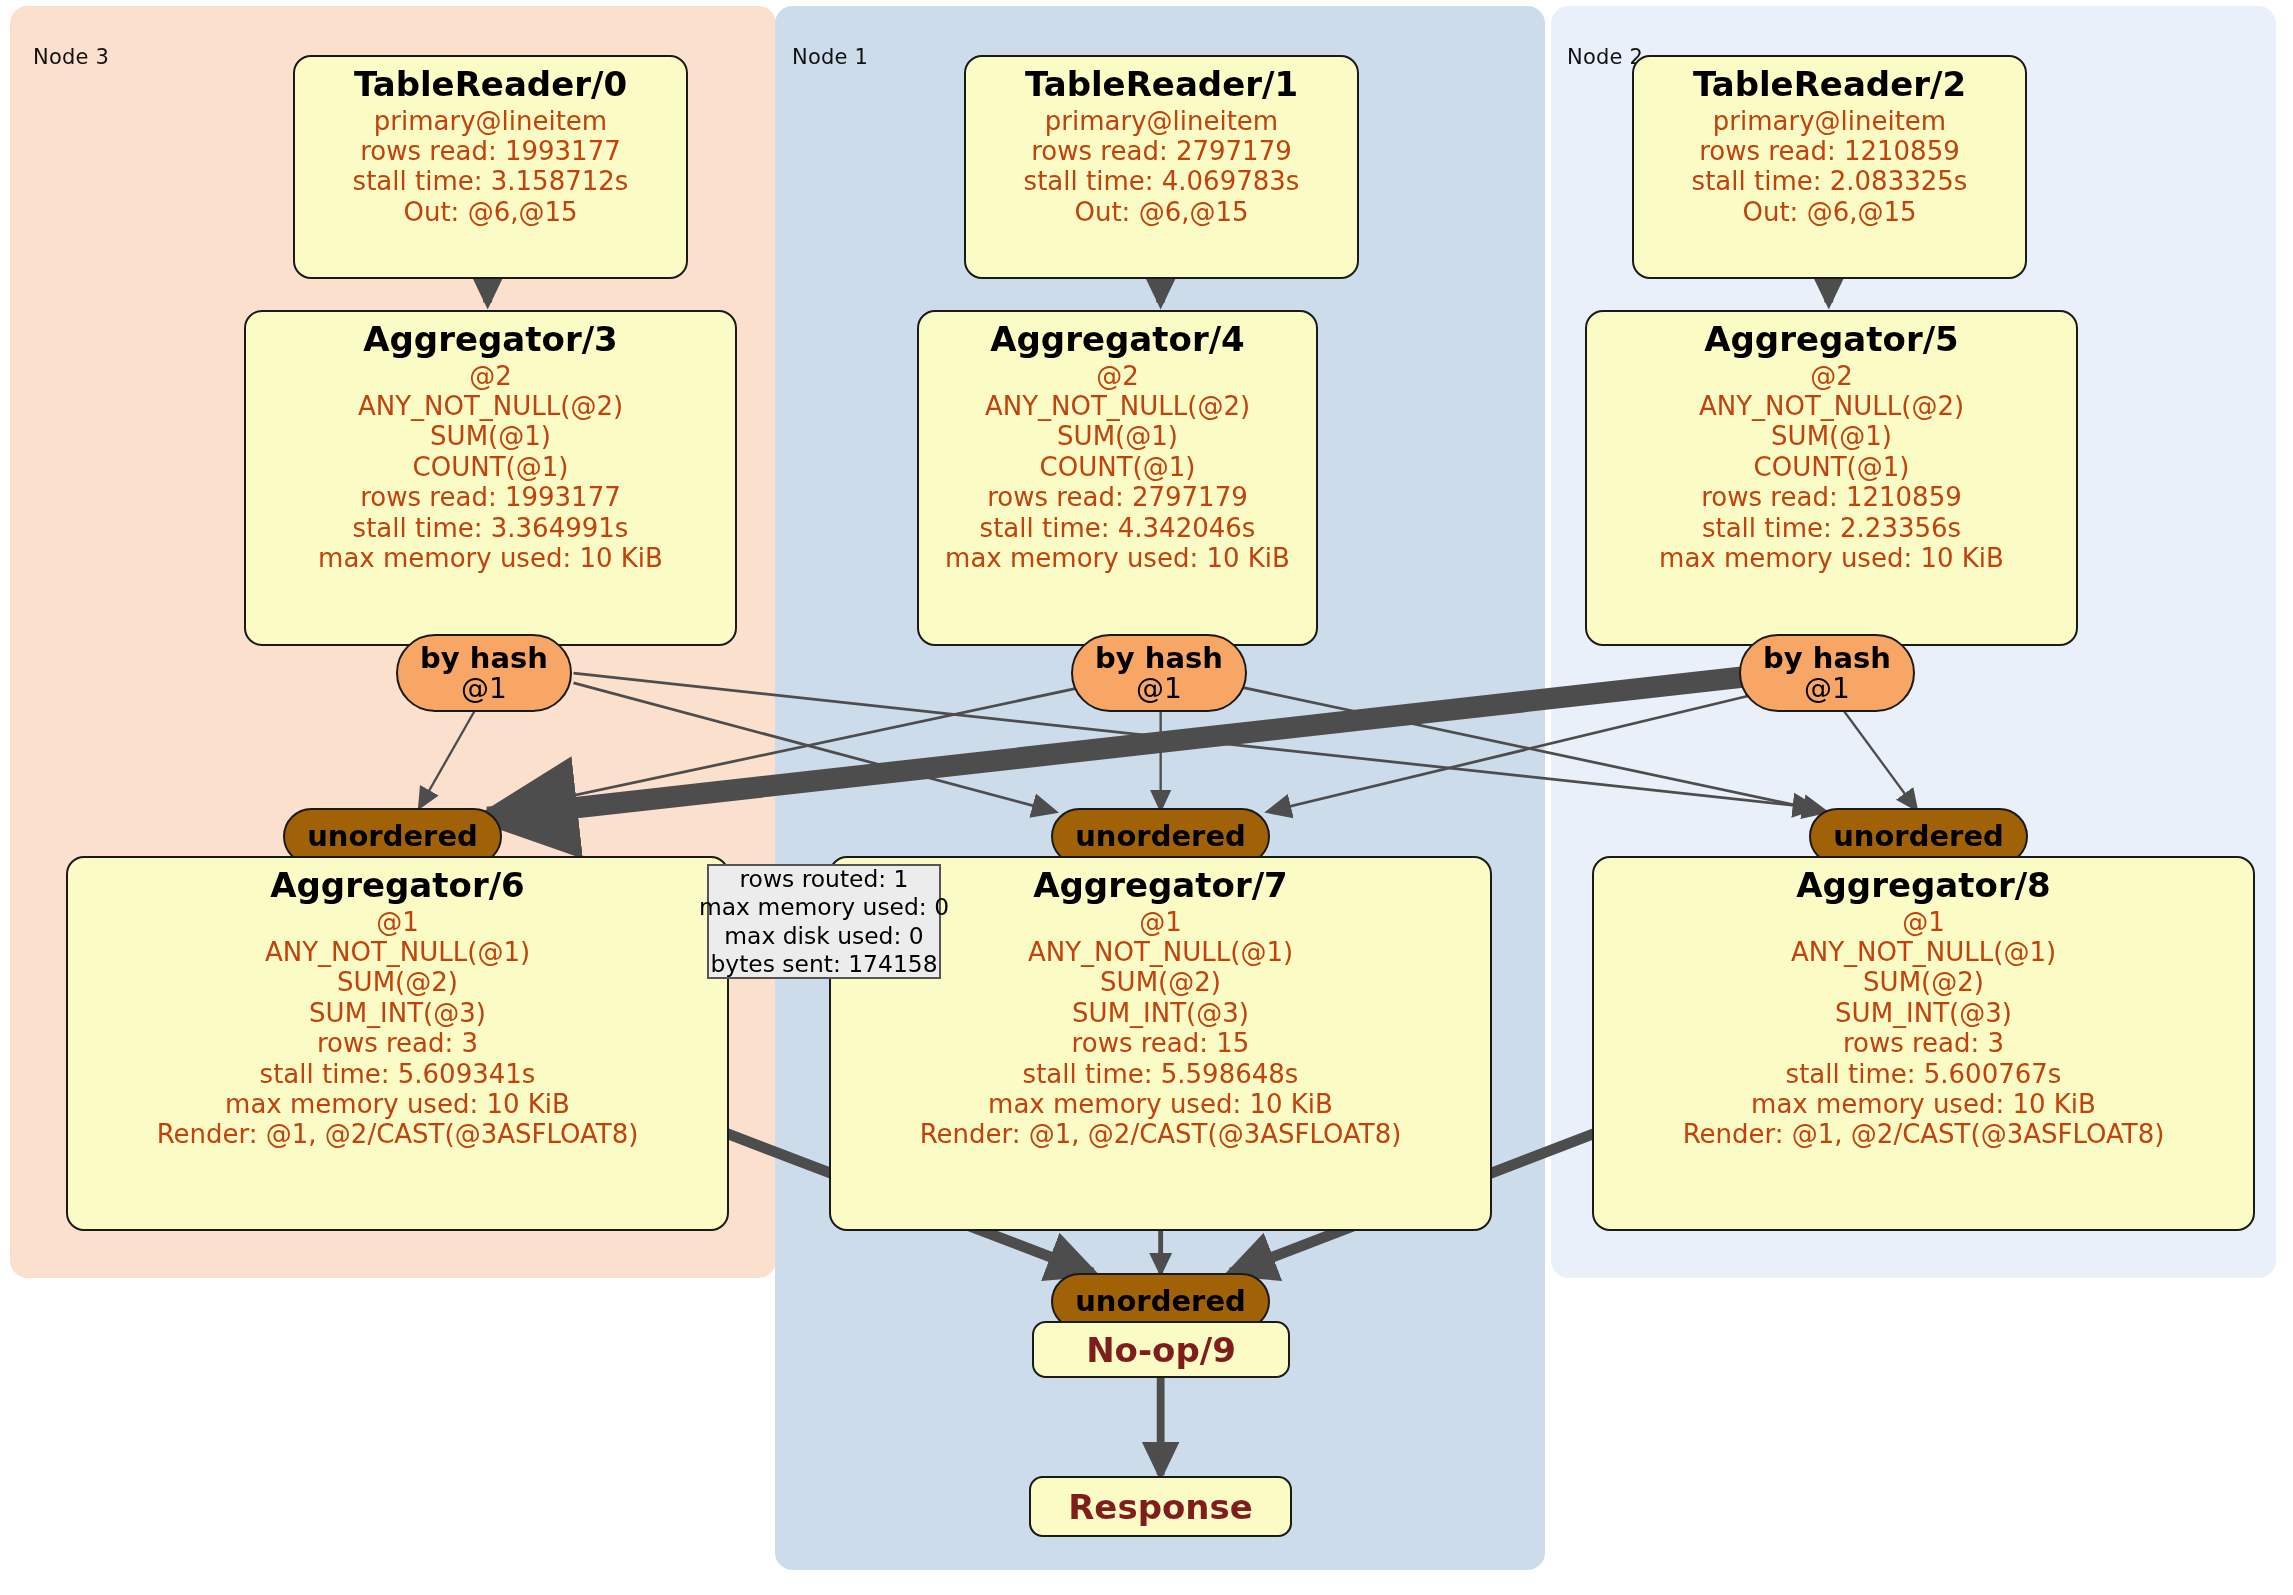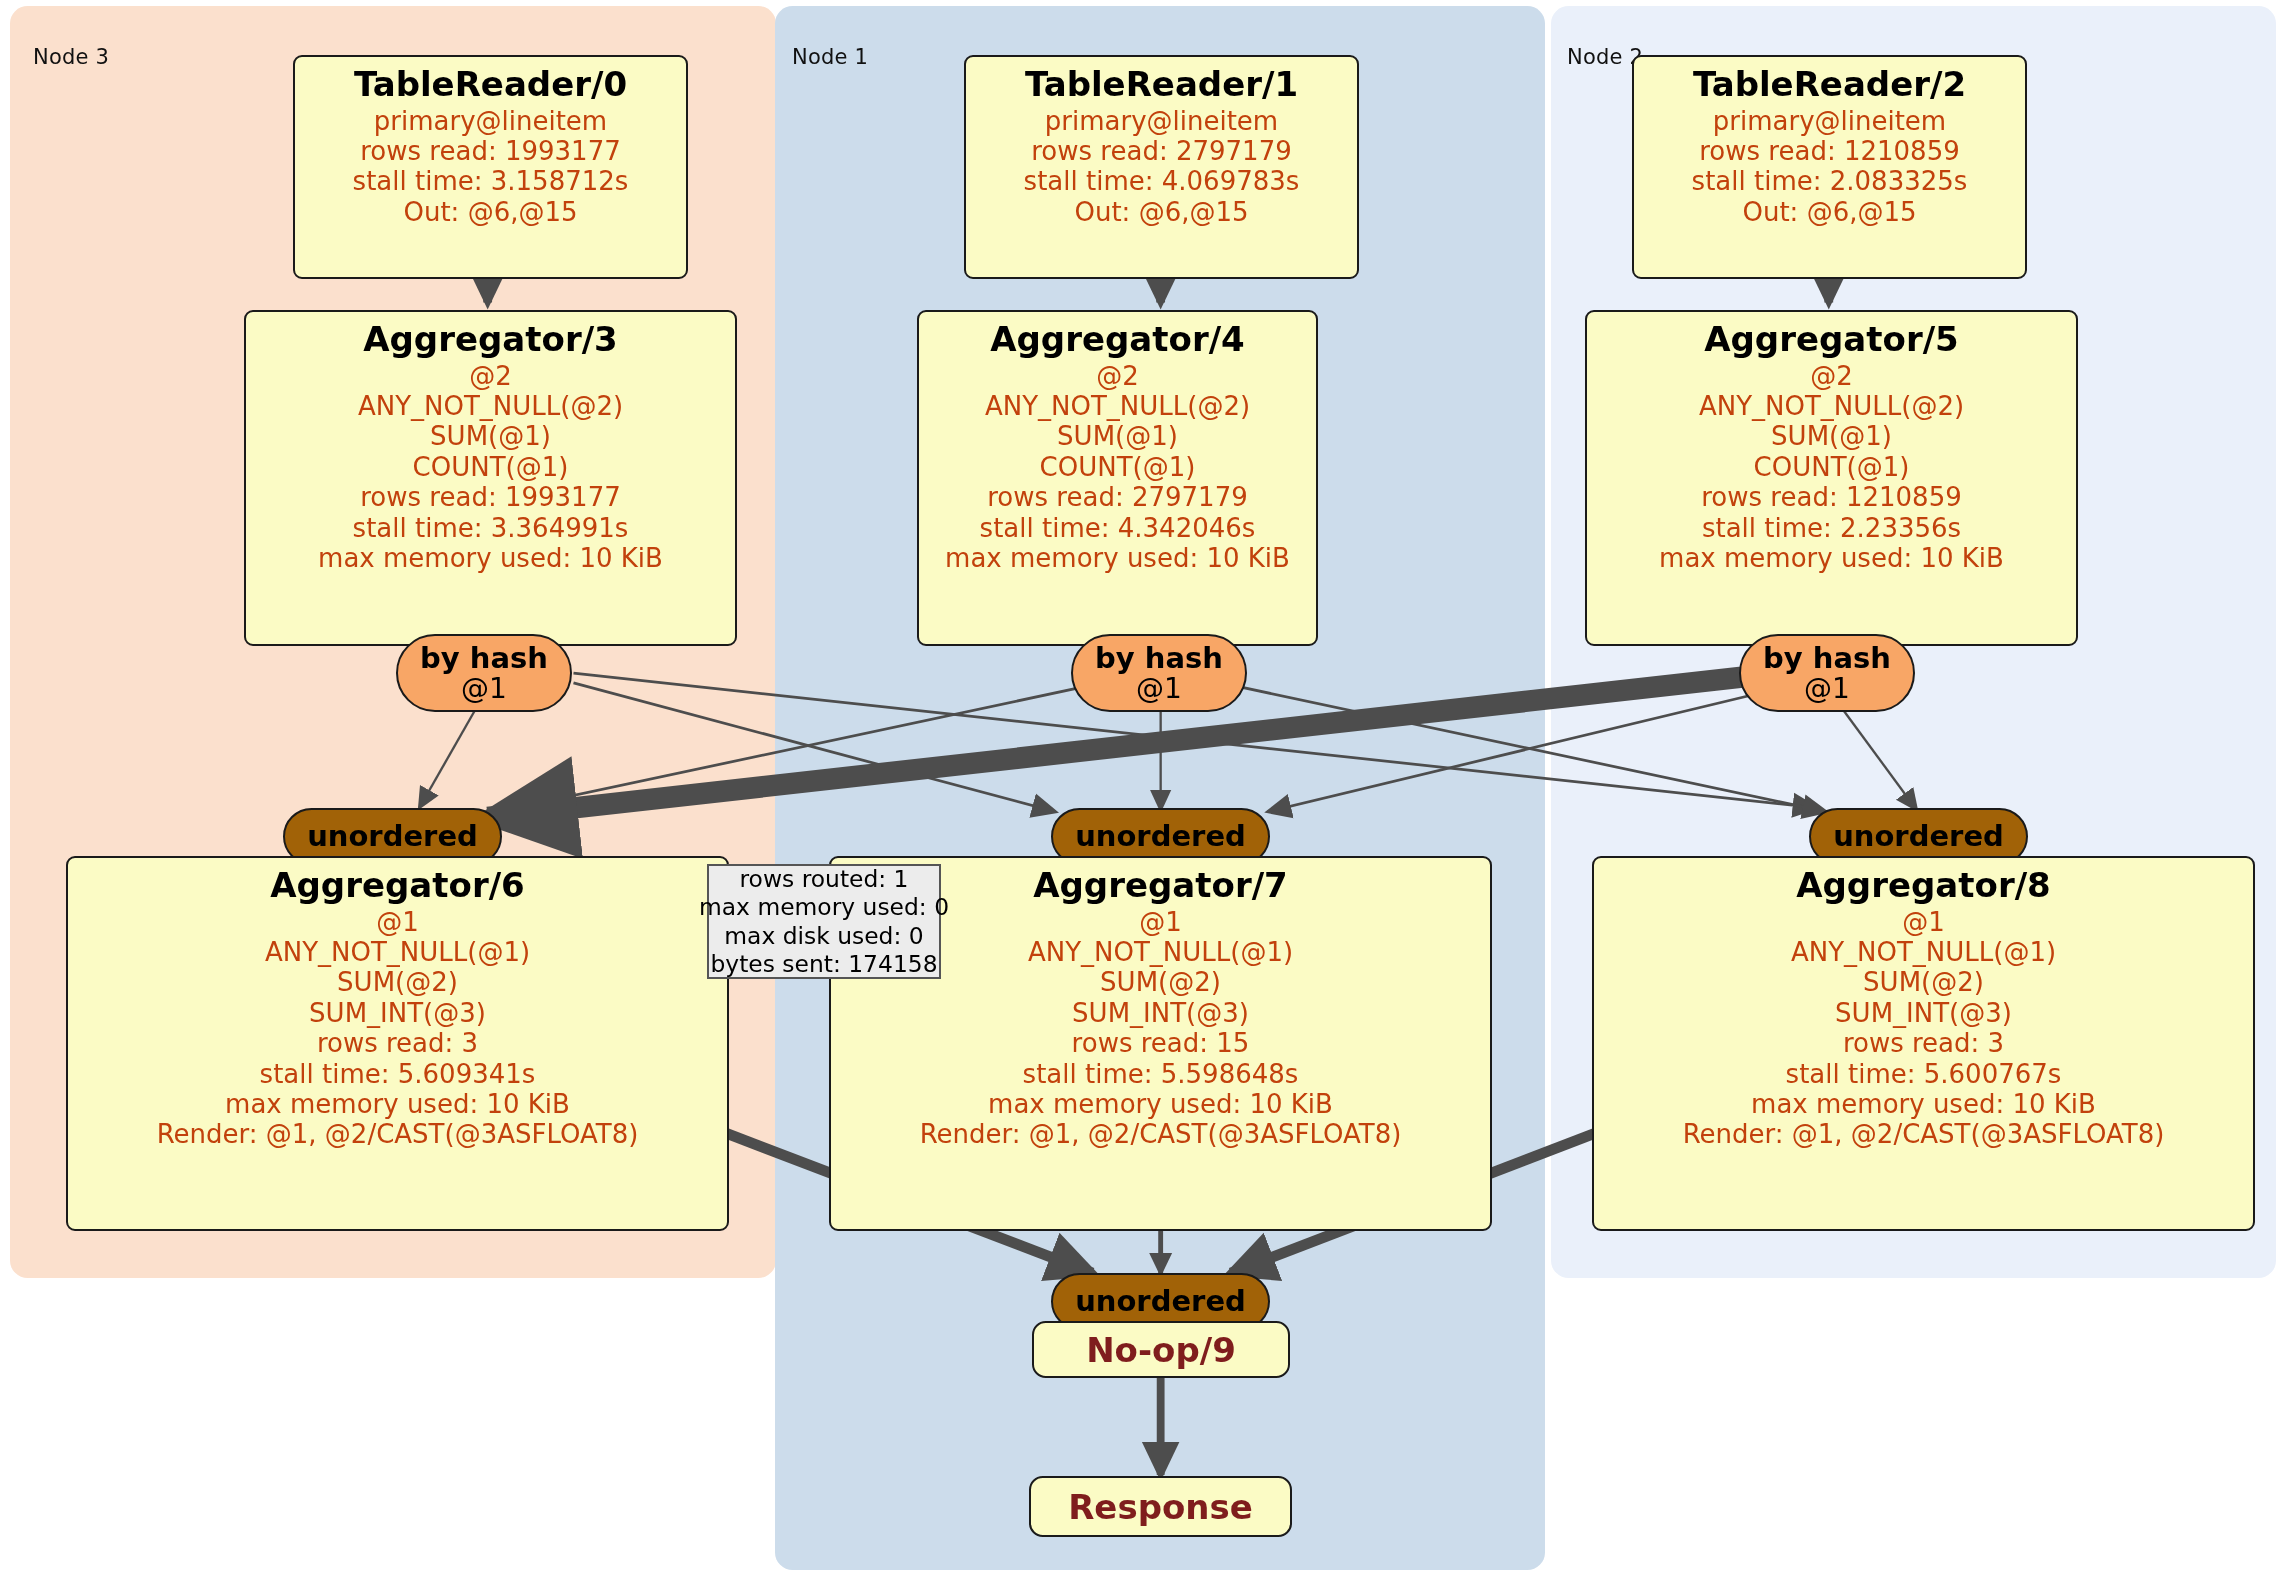--- a/index.html
+++ b/index.html
@@ -5,21 +5,21 @@
   html,body{margin:0;padding:0;background:#ffffff;}
   body{font-family:"DejaVu Sans","Liberation Sans",sans-serif;}
   #stage{position:relative;width:2294px;height:1596px;background:#ffffff;overflow:hidden;}
 
   .cluster{position:absolute;border-radius:17.6px;}
   .cluster-label{position:absolute;font-size:21px;color:#111;white-space:nowrap;letter-spacing:0.2px;margin-top:31px;}
 
   svg.edges{position:absolute;left:0;top:0;width:2294px;height:1596px;overflow:visible;pointer-events:none;}
 
   .node{position:absolute;box-sizing:border-box;border:2.9px solid #1a1a1a;background:#fbfbc5;
-        border-radius:9px;display:flex;flex-direction:column;align-items:center;justify-content:flex-start;
+        border-radius:18px;display:flex;flex-direction:column;align-items:center;justify-content:flex-start;
         padding:7.8px 9.8px 9.8px 9.8px;}
   .node .title{font-weight:bold;font-size:34px;color:#000;line-height:1.14;margin-bottom:2px;white-space:nowrap;}
   .node .line{font-size:26px;color:#c2410c;line-height:1.17;white-space:nowrap;}
 
   .pill{position:absolute;box-sizing:border-box;border:2.9px solid #1a1a1a;border-radius:974px;
         display:flex;flex-direction:column;align-items:center;justify-content:center;}
   .pill.hash{background:#f8a666;}
   .pill.hash .t1{font-weight:bold;font-size:29px;color:#000;line-height:1.05;}
   .pill.hash .t2{font-size:28px;color:#000;line-height:1.05;}
   .pill.unord{background:#a16207;}

